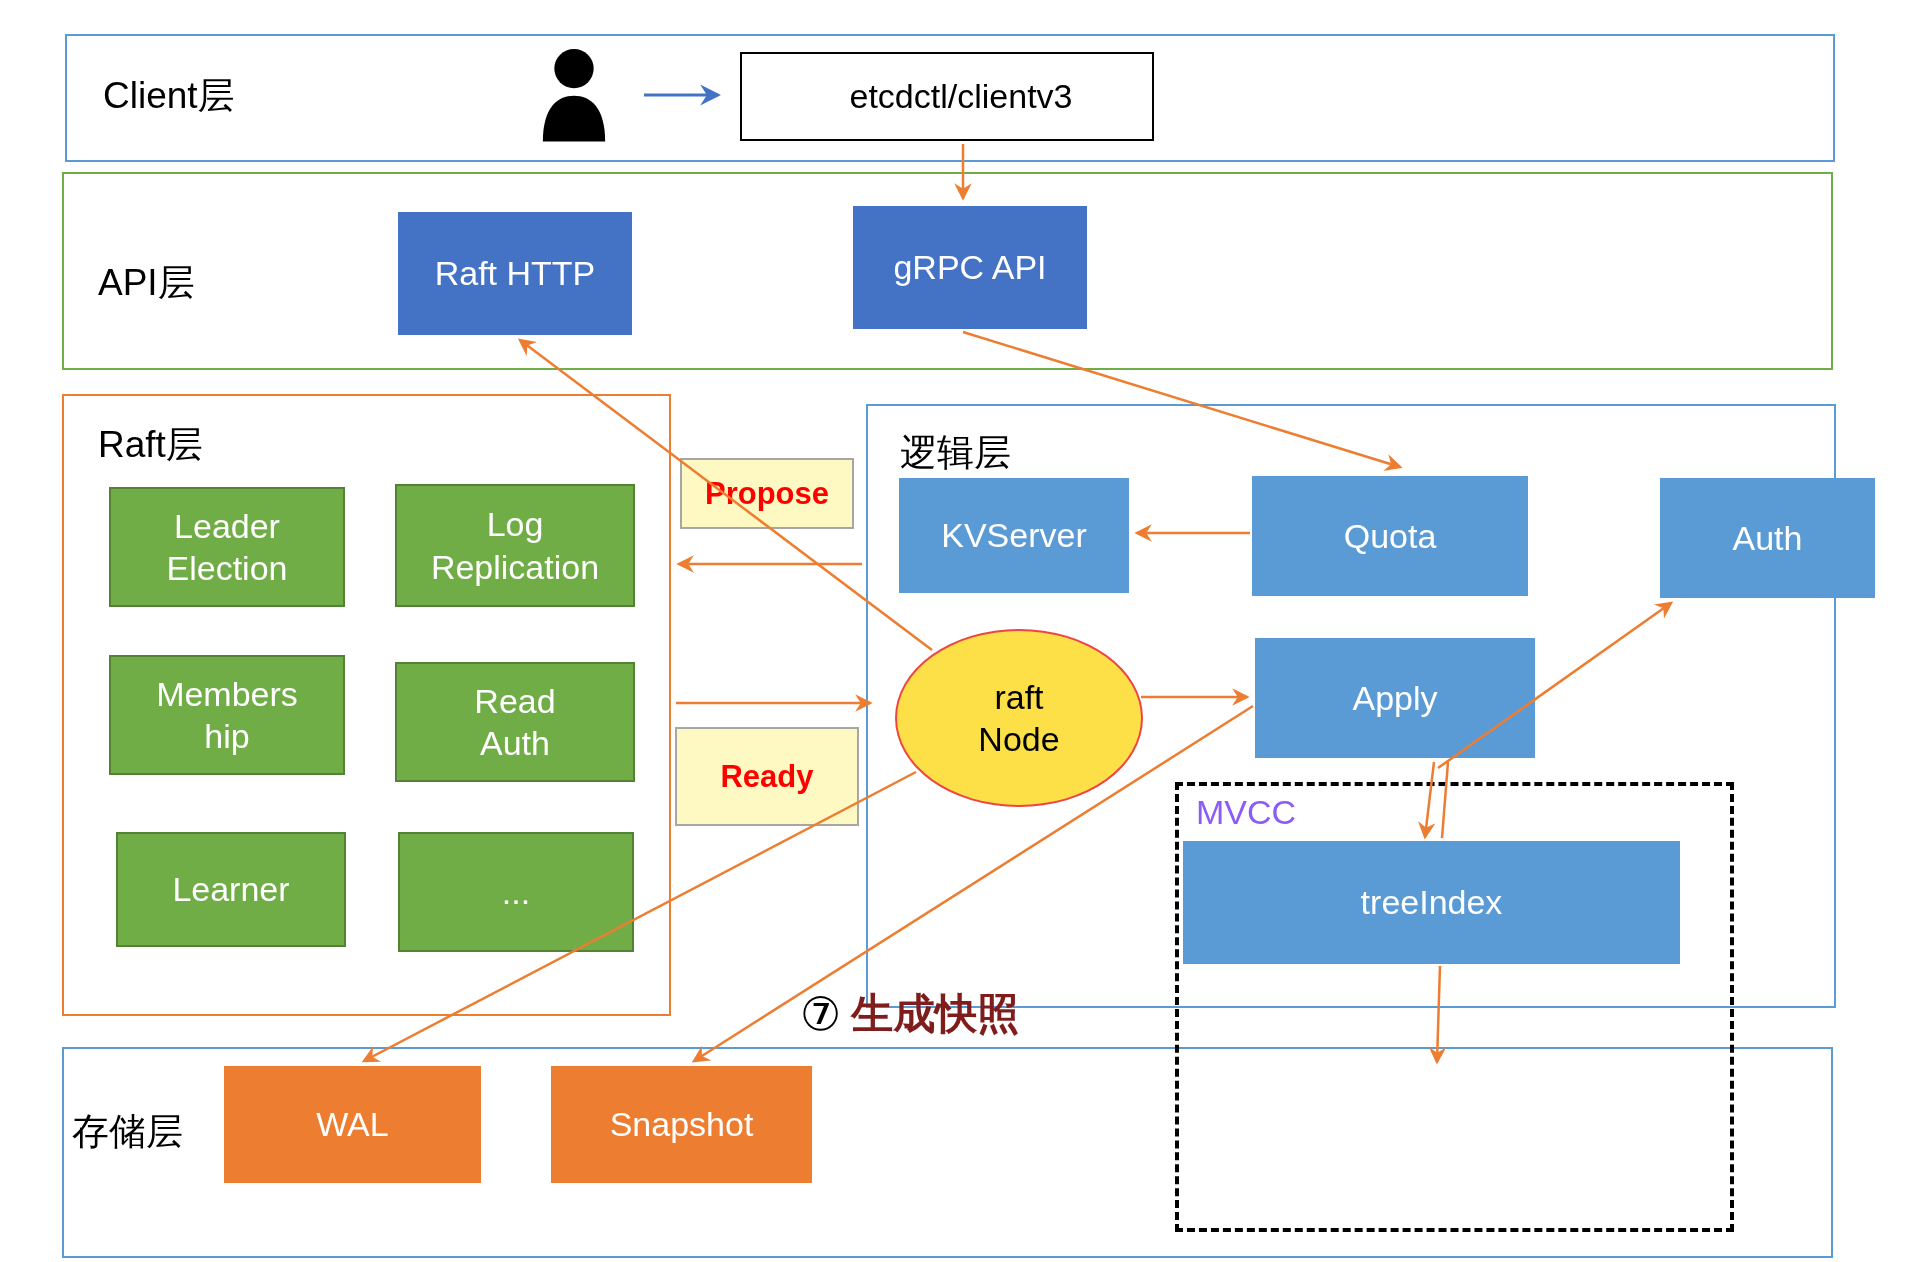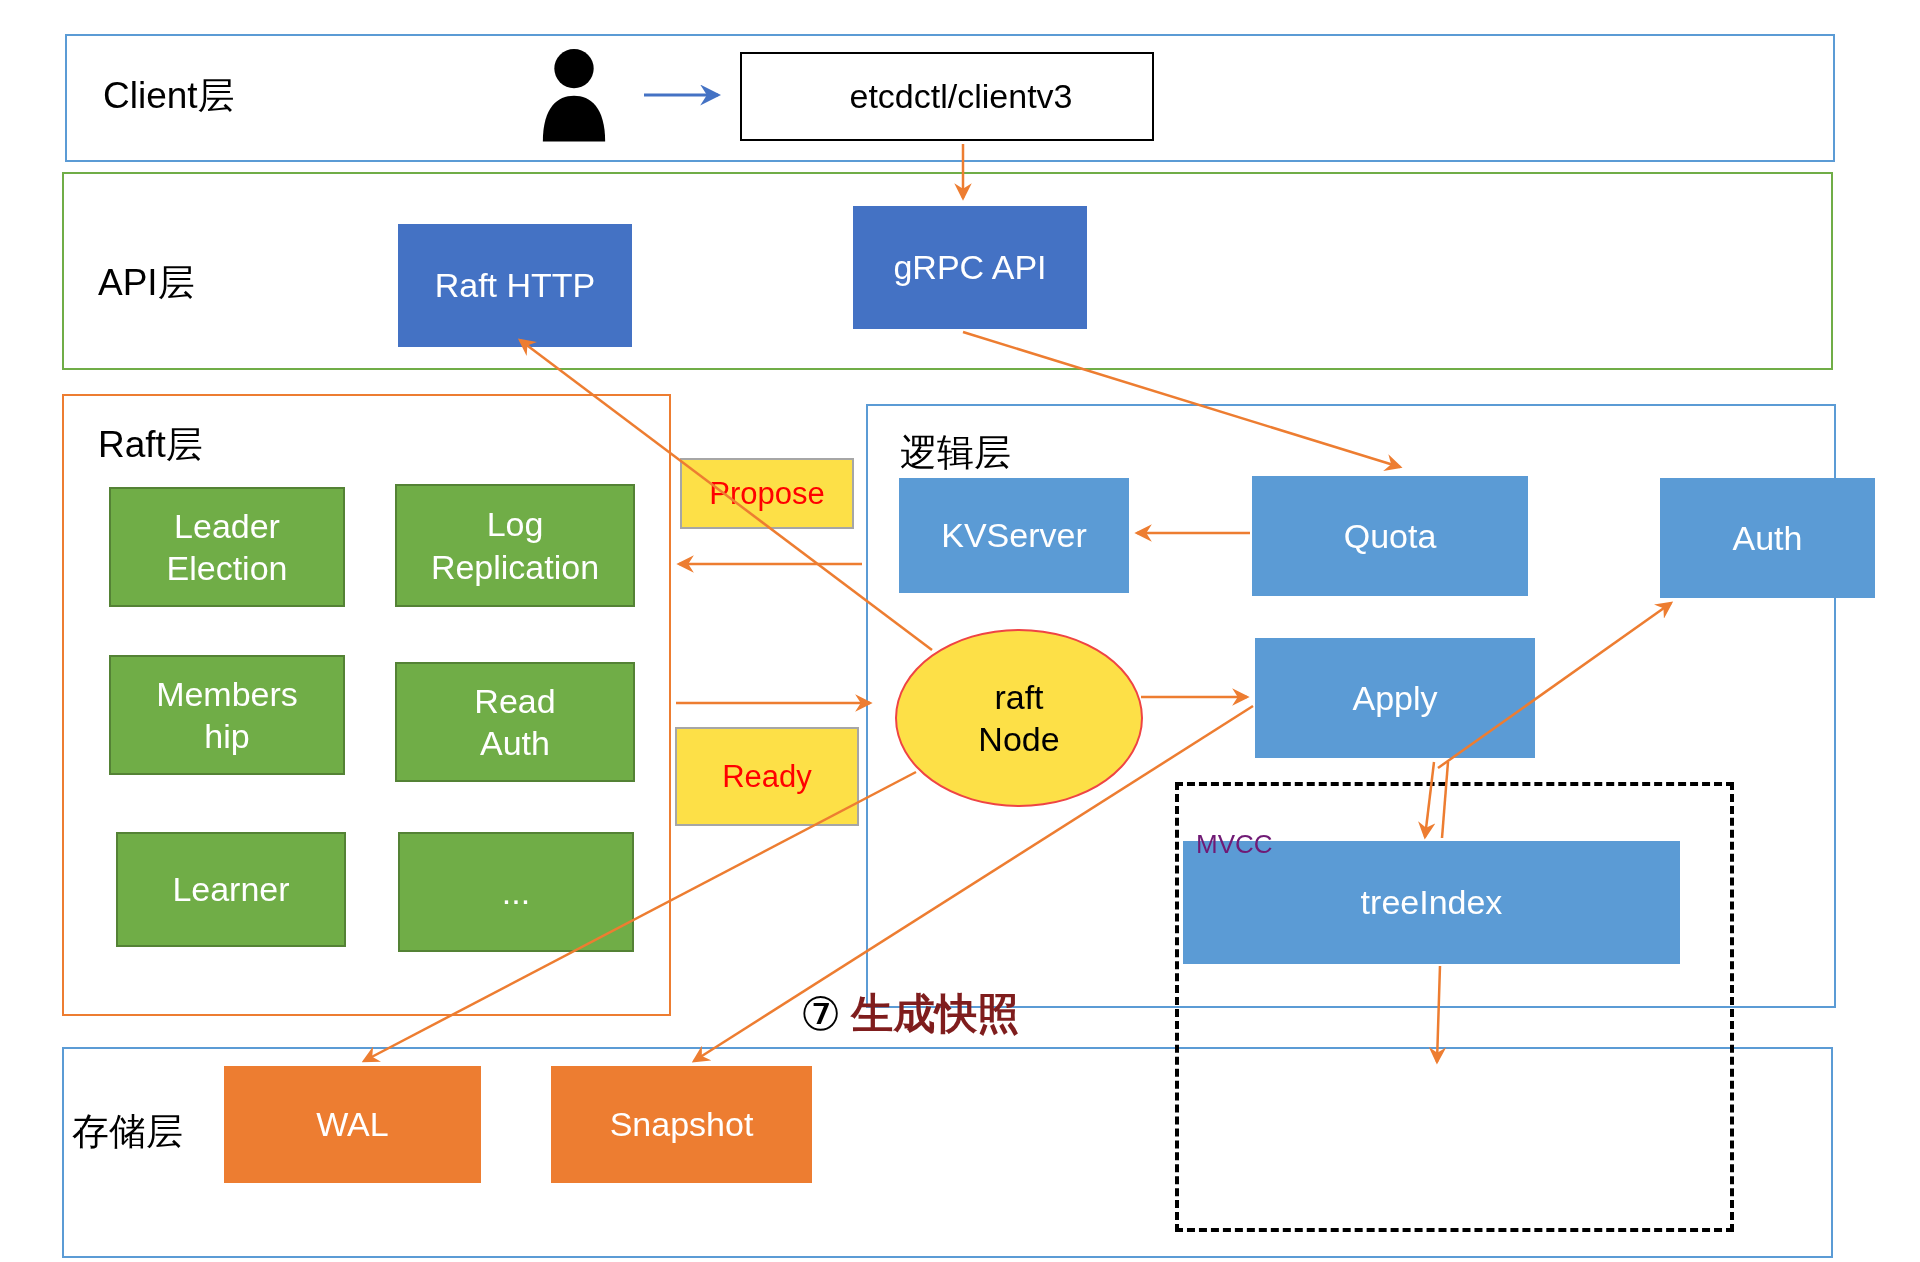--- a/index.html
+++ b/index.html
@@ -62,39 +62,38 @@
     background: #fde047;
     border: 2px solid #ef4444;
     color: #000;
   }
   .channel-label {
     position: absolute;
     z-index: 20;
     display: flex;
     align-items: center;
     justify-content: center;
-    background: #fde047;
+    background: #fef9c3;
     border: 2px solid #A6A6A6;
     font-size: 31px;
-    font-weight: normal;
+    font-weight: bold;
     color: #FF0000;
   }
   .mvcc-box {
     position: absolute;
     z-index: 5;
     border: 4px dashed #000;
     background: transparent;
   }
   .mvcc-title {
     position: absolute;
     z-index: 12;
-    font-size: 26px;
-    color: #701a75;
+    font-size: 34px;
+    color: #8b5cf6;
     white-space: nowrap;
-    margin-top: 36px;
   }
   .step7 {
     position: absolute;
     z-index: 40;
     display: flex;
     align-items: center;
     gap: 10px;
     white-space: nowrap;
   }
   .step7 .num  { font-size: 46px; color: #000; }
@@ -125,21 +124,21 @@
   <div class="layer-title" style="left:72px;  top:1107px">存储层</div>
 
   <div class="user-icon-wrap" style="left:533px; top:46px; width:82px; height:96px">
     <svg width="82" height="96" viewBox="0 0 100 116">
       <circle cx="50" cy="27" r="24" fill="#000"></circle>
       <path d="M12 116 C12 74 30 60 50 60 C70 60 88 74 88 116 Z" fill="#000"></path>
     </svg>
   </div>
   <div class="client-box" style="left:740px; top:52px; width:414px; height:89px">etcdctl/clientv3</div>
 
-  <div class="comp darkblue" style="left:398px; top:224px; width:234px; height:123px">Raft HTTP</div>
+  <div class="comp darkblue" style="left:398px; top:212px; width:234px; height:123px">Raft HTTP</div>
   <div class="comp darkblue" style="left:853px; top:206px; width:234px; height:123px">gRPC API</div>
 
   <div class="comp green" style="left:395px; top:484px; width:240px; height:123px">Log
 Replication</div>
   <div class="comp green" style="left:109px; top:487px; width:236px; height:120px">Leader
 Election</div>
   <div class="comp green" style="left:109px; top:655px; width:236px; height:120px">Members
 hip</div>
   <div class="comp green" style="left:395px; top:662px; width:240px; height:120px">Read
 Auth</div>

